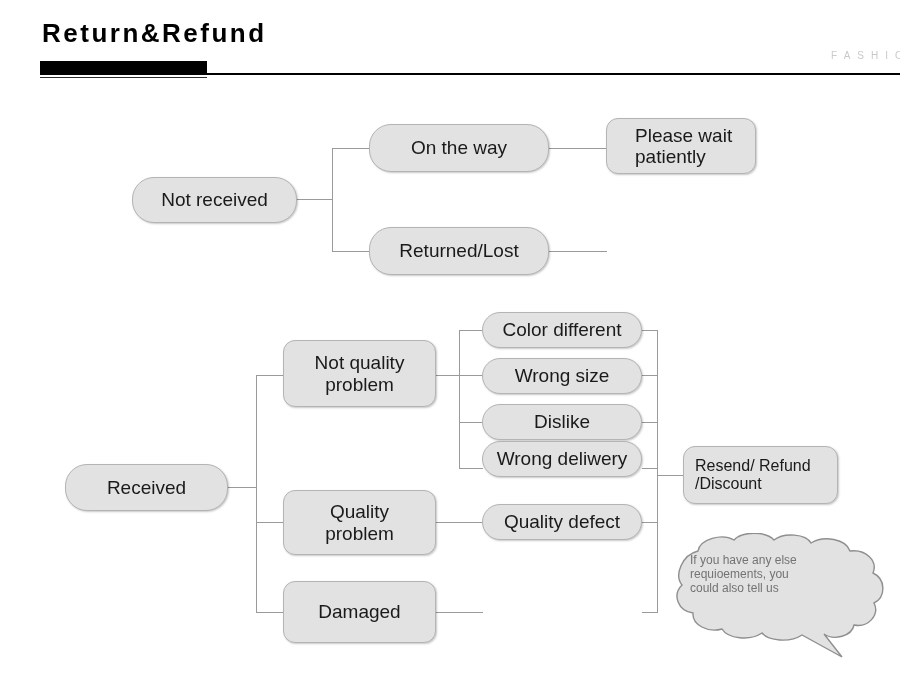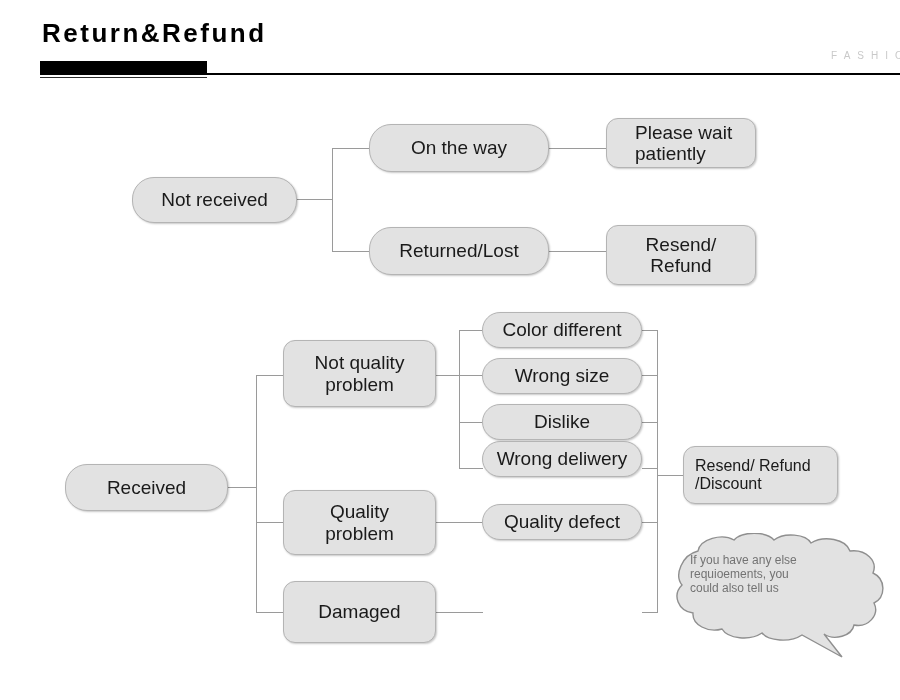--- a/index.html
+++ b/index.html
@@ -122,33 +122,29 @@
   <div class="hline" style="left:517px; top:251px; width:58px;"></div>
 
   <div class="node pill center" style="left:100px; top:177px; width:165px; height:46px;">
     <span class="txt">Not received</span>
   </div>
 
   <div class="node pill center" style="left:337px; top:124px; width:180px; height:48px;">
     <span class="txt">On the way</span>
   </div>
 
-  <div class="node left" style="left:574px; top:118px; width:150px; height:50px;padding-left:28px;">
+  <div class="node left" style="left:574px; top:118px; width:150px; height:56px;padding-left:28px;">
     <span class="txt">Please wait
 patiently</span>
   </div>
 
   <div class="node pill center" style="left:337px; top:227px; width:180px; height:48px;">
     <span class="txt">Returned/Lost</span>
   </div>
 
-  <div class="node center" style="left:574px; top:225px; width:150px; height:60px;">
-    <span class="txt">Resend/
-Refund</span>
-  </div>
 
   <div class="hline" style="left:196px; top:487px; width:29px;"></div>
   <div class="vline" style="left:224px; top:375px; height:238px;"></div>
   <div class="hline" style="left:224px; top:375px; width:27px;"></div>
   <div class="hline" style="left:224px; top:522px; width:27px;"></div>
   <div class="hline" style="left:224px; top:612px; width:27px;"></div>
 
   <div class="hline" style="left:404px; top:375px; width:24px;"></div>
   <div class="vline" style="left:427px; top:330px; height:139px;"></div>
   <div class="hline" style="left:427px; top:330px; width:24px;"></div>

